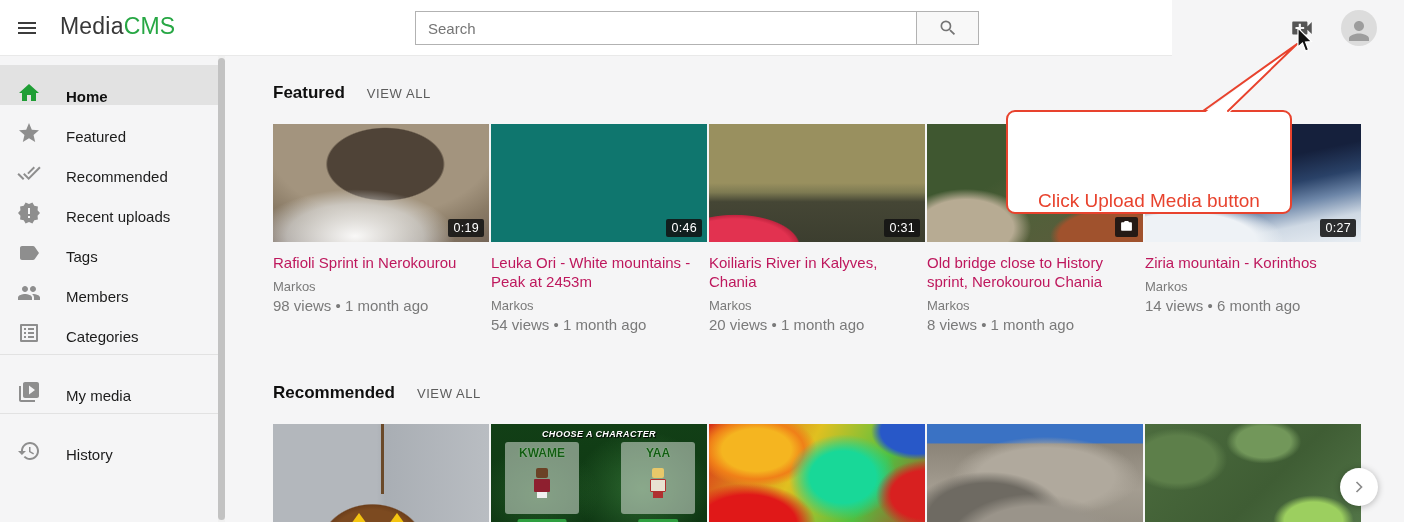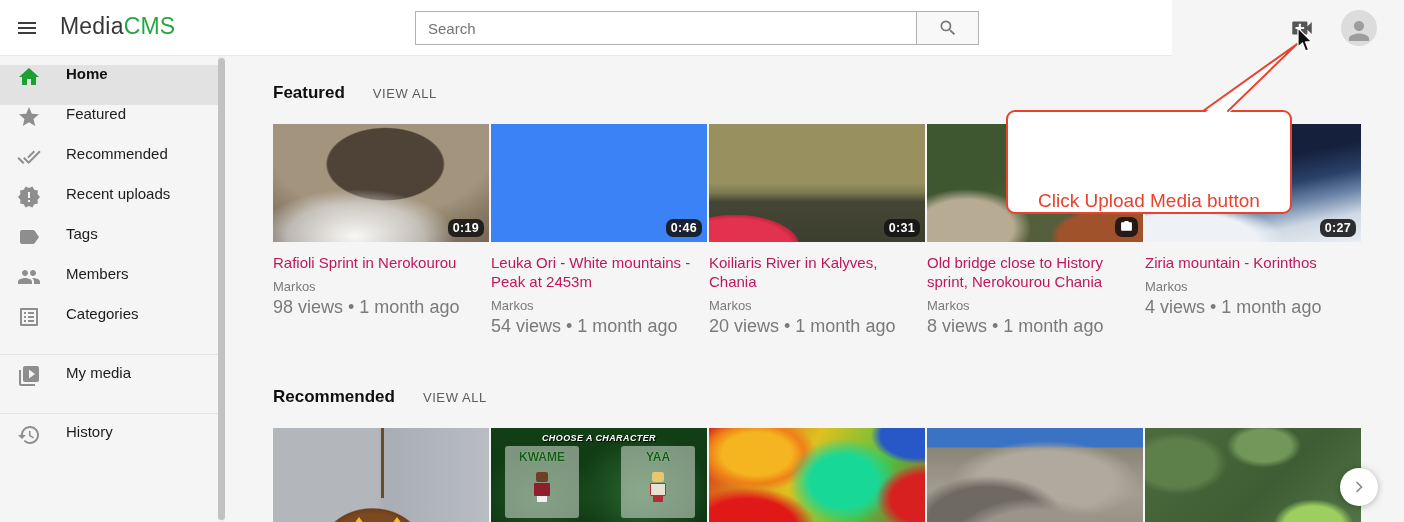--- a/index.html
+++ b/index.html
@@ -13,43 +13,43 @@
   .logo .cms { color:#27a744; }
   .search-wrap { position:absolute; left:415px; top:11px; display:flex; }
   .search-input { width:502px; height:34px; border:1px solid #b2b2b2; background:#fff; padding:0 12px; font-size:15px; color:#333; outline:none; font-family:"Liberation Sans",sans-serif; }
   .search-input::placeholder { color:#757575; }
   .search-btn { width:63px; height:34px; margin-left:-1px; border:1px solid #b2b2b2; background:#f8f8f8; display:flex; align-items:center; justify-content:center; cursor:pointer; color:#757575; }
   .upload-btn { position:absolute; left:1289px; top:15px; width:28px; height:26px; color:#555; cursor:pointer; }
   .avatar { position:absolute; left:1341px; top:10px; width:36px; height:36px; border-radius:50%; background:#dcdcdc; color:#9d9d9d; display:flex; align-items:flex-end; justify-content:center; overflow:hidden; cursor:pointer; }
 
   
   .sidebar { position:absolute; top:56px; left:0; width:218px; height:466px; background:#f5f5f6; z-index:4; padding-top:9px; }
-  .side-item { display:flex; align-items:flex-start; height:40px; padding-left:17px; cursor:pointer; color:#1c1c1c; }
+  .side-item { display:flex; align-items:flex-end; height:40px; padding-left:17px; cursor:pointer; color:#1c1c1c; }
   .side-item .icn { width:24px; height:24px; color:#8e8e8e; flex:0 0 24px; }
   .side-item .lbl { margin-left:25px; font-size:15px; }
   .side-item.active { background:#e2e2e2; }
   .side-item.active .lbl { font-weight:bold; color:#111; }
   .side-item.active .icn { color:#1f9e35; }
   .side-divider { height:1px; background:#e2e2e2; margin:9px 0; }
   .sb-track { position:absolute; left:218px; top:56px; width:7px; height:466px; background:#f0f0f0; z-index:6; }
   .sb-thumb { position:absolute; left:0; top:2px; width:7px; height:462px; border-radius:4px; background:#c2c2c2; cursor:pointer; }
 
   
   .main { position:absolute; top:56px; left:225px; width:1179px; height:466px; padding:27px 0 0 48px; }
   .section-head { display:flex; align-items:baseline; margin-bottom:21px; }
   .section-title { font-size:17px; font-weight:bold; color:#0f0f0f; }
-  .view-all { margin-left:28px; font-size:13px; letter-spacing:.6px; color:#5c5c5c; cursor:pointer; }
+  .view-all { margin-left:22px; font-size:13px; letter-spacing:.6px; color:#5c5c5c; cursor:pointer; }
   .row { display:flex; gap:2px; }
   .card { width:216px; cursor:pointer; }
-  .thumb { position:relative; width:216px; height:118px; background:#3b82f6; overflow:hidden; }
-  .dur { position:absolute; right:5px; bottom:5px; background:rgba(18,18,18,.87); color:#fff; font-size:12.5px; font-weight:bold; padding:2px 5px; border-radius:7px; letter-spacing:.3px; }
+  .thumb { position:relative; width:216px; height:118px; background:#0f766e; overflow:hidden; }
+  .dur { position:absolute; right:5px; bottom:5px; background:rgba(18,18,18,.87); color:#fff; font-size:12.5px; font-weight:normal; padding:2px 5px; border-radius:2px; letter-spacing:.3px; }
   .dur.cam { padding:3px 5px 1px; }
   .card-title { margin-top:11px; font-size:15px; font-weight:normal; color:#be185d; line-height:19px; }
   .card-author { margin-top:7px; font-size:13px; color:#7a7a7a; }
-  .card-meta { margin-top:3px; font-size:18px; color:#7a7a7a; }
+  .card-meta { margin-top:3px; font-size:15px; color:#7a7a7a; }
   .section2 { margin-top:50px; }
 
   
   .tv1 { background:
       radial-gradient(ellipse 70% 60% at 38% 95%, rgba(255,255,255,.95), rgba(236,240,244,.55) 45%, rgba(255,255,255,0) 66%),
       radial-gradient(ellipse 46% 52% at 52% 34%, #4f4337 0 58%, rgba(0,0,0,0) 60%),
       radial-gradient(ellipse 85% 95% at 50% 20%, #a3947e 0 60%, #8a7b66 78%, #77685a);
   }
   .tv2 { background:linear-gradient(#2d63ae 0 9%, #5b8cc9 26%, #9db9d9 33%, #c3ad87 35%, #cdb astonisha 0) , linear-gradient(#2d63ae 0 9%, #5b8cc9 26%, #9fbbdb 33%, #c2ab85 35%, #d7c7a3 66%, #cbb892 100%); }
   .tv3 { background:
@@ -256,21 +256,21 @@
         <div class="card-title">Old bridge close to History sprint, Nerokourou Chania</div>
         <div class="card-author">Markos</div>
         <div class="card-meta">8 views • 1 month ago</div>
       </div>
       <div class="card">
         <div class="thumb tv5">
           <span class="dur">0:27</span>
         </div>
         <div class="card-title">Ziria mountain - Korinthos</div>
         <div class="card-author">Markos</div>
-        <div class="card-meta">4 views • 1 month ago</div>
+        <div class="card-meta">14 views • 6 month ago</div>
       </div>
     </div>
   </div>
 
   <div class="section section2">
     <div class="section-head">
       <span class="section-title">Recommended</span>
       <span class="view-all">VIEW ALL</span>
     </div>
     <div class="row">

